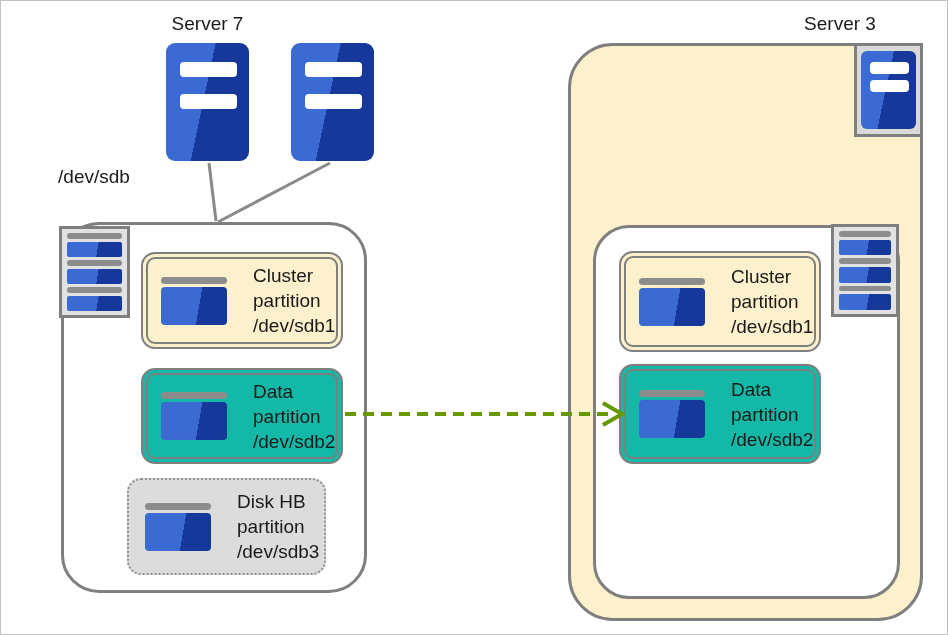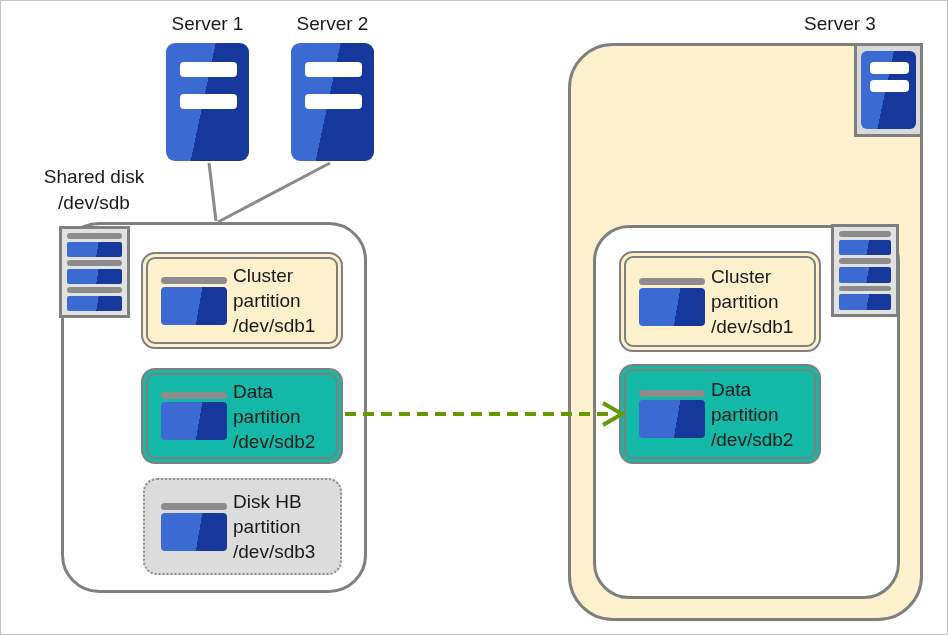--- a/index.html
+++ b/index.html
@@ -43,53 +43,51 @@
   .big-box{position:absolute;border:3px solid #7f7f7f;box-sizing:border-box;background:#fff;}
   .left-box{left:60px;top:221px;width:306px;height:371px;border-radius:38px;}
   .yellow-box{left:567px;top:42px;width:355px;height:578px;border-radius:45px;background:#fdf0cc;}
   .white-box{left:592px;top:224px;width:307px;height:374px;border-radius:36px;background:#ffffff;}
   
   .partition{
     position:absolute;border:2px solid #7f7f7f;border-radius:14px;padding:3px;box-sizing:border-box;
   }
   .partition .pinner{
     width:100%;height:100%;box-sizing:border-box;border:2px solid #7f7f7f;border-radius:9px;
-    display:flex;align-items:center;gap:6px;padding:0 6px 0 13px;
+    display:flex;align-items:center;gap:26px;padding:0 6px 0 13px;
   }
   .partition.cream, .partition.cream .pinner{background:#fdf0cc;}
   .partition.blue,  .partition.blue  .pinner{background:#14b8a6;}
   .partition.hb{border:2px dotted #8f8f8f;background:#dcdcdc;}
   .partition.hb .pinner{border:none;background:#dcdcdc;}
   .part-icon{flex:0 0 66px;}
   .part-icon .pbar{width:66px;height:7px;border-radius:4px;background:#8c8c8c;margin-bottom:3px;}
   .part-icon .pdisk{width:66px;height:38px;border-radius:4px;
     background:linear-gradient(100deg,#3b6ad3 57%,#16389b 57%);}
   .part-text{font-size:19px;line-height:25px;white-space:nowrap;}
   .overlay{position:absolute;left:0;top:0;pointer-events:none;}
 </style>
 </head>
 <body>
 
 <div class="canvas">
 
-  <div class="lbl" style="left:148px;top:10px;width:117px;">Server 1</div>
-  <div class="lbl" style="left:273px;top:10px;width:117px;">Server 2</div>
+  <div class="lbl" style="left:148px;top:10px;width:117px;">Server 7</div>
   <div class="lbl" style="left:780px;top:10px;width:118px;">Server 3</div>
 
   <div class="server-icon server-big" style="left:165px;top:42px;">
     <div class="sbar b1"></div>
     <div class="sbar b2"></div>
   </div>
   <div class="server-icon server-big" style="left:290px;top:42px;">
     <div class="sbar b1"></div>
     <div class="sbar b2"></div>
   </div>
 
   <div class="lbl" style="left:16px;top:163px;width:154px;">
-    <div>Shared disk</div>
     <div>/dev/sdb</div>
   </div>
 
   <div class="lbl" style="left:797px;top:163px;width:130px;">
     <div>Disk</div>
     <div>/dev/sdb</div>
   </div>
 
   <div class="big-box left-box"></div>
 
@@ -117,21 +115,21 @@
           <div class="pdisk"></div>
         </div>
       <div class="part-text">
         <div>Data</div>
         <div>partition</div>
         <div>/dev/sdb2</div>
       </div>
     </div>
   </div>
 
-  <div class="partition hb" style="left:142px;top:477px;width:199px;height:97px;">
+  <div class="partition hb" style="left:126px;top:477px;width:199px;height:97px;">
     <div class="pinner">
       <div class="part-icon">
           <div class="pbar"></div>
           <div class="pdisk"></div>
         </div>
       <div class="part-text">
         <div>Disk HB</div>
         <div>partition</div>
         <div>/dev/sdb3</div>
       </div>

